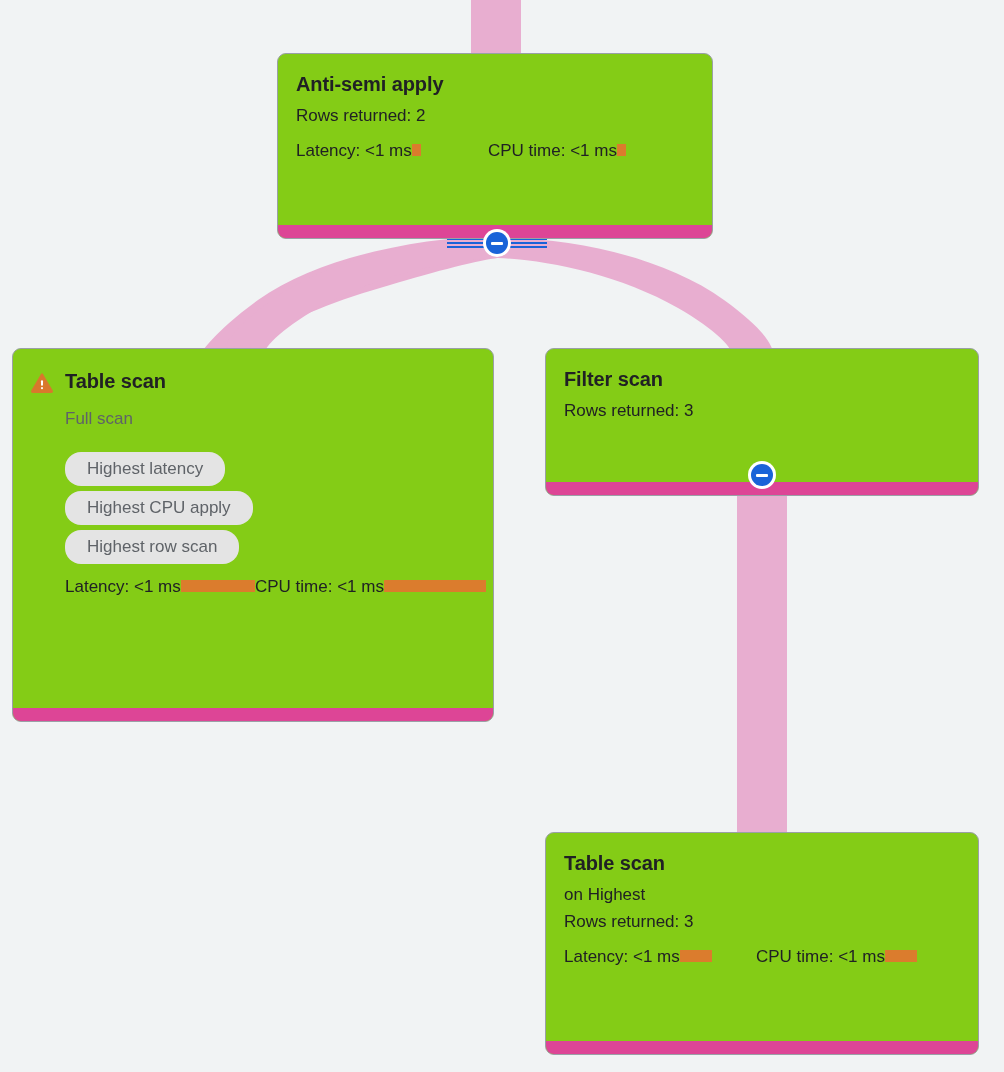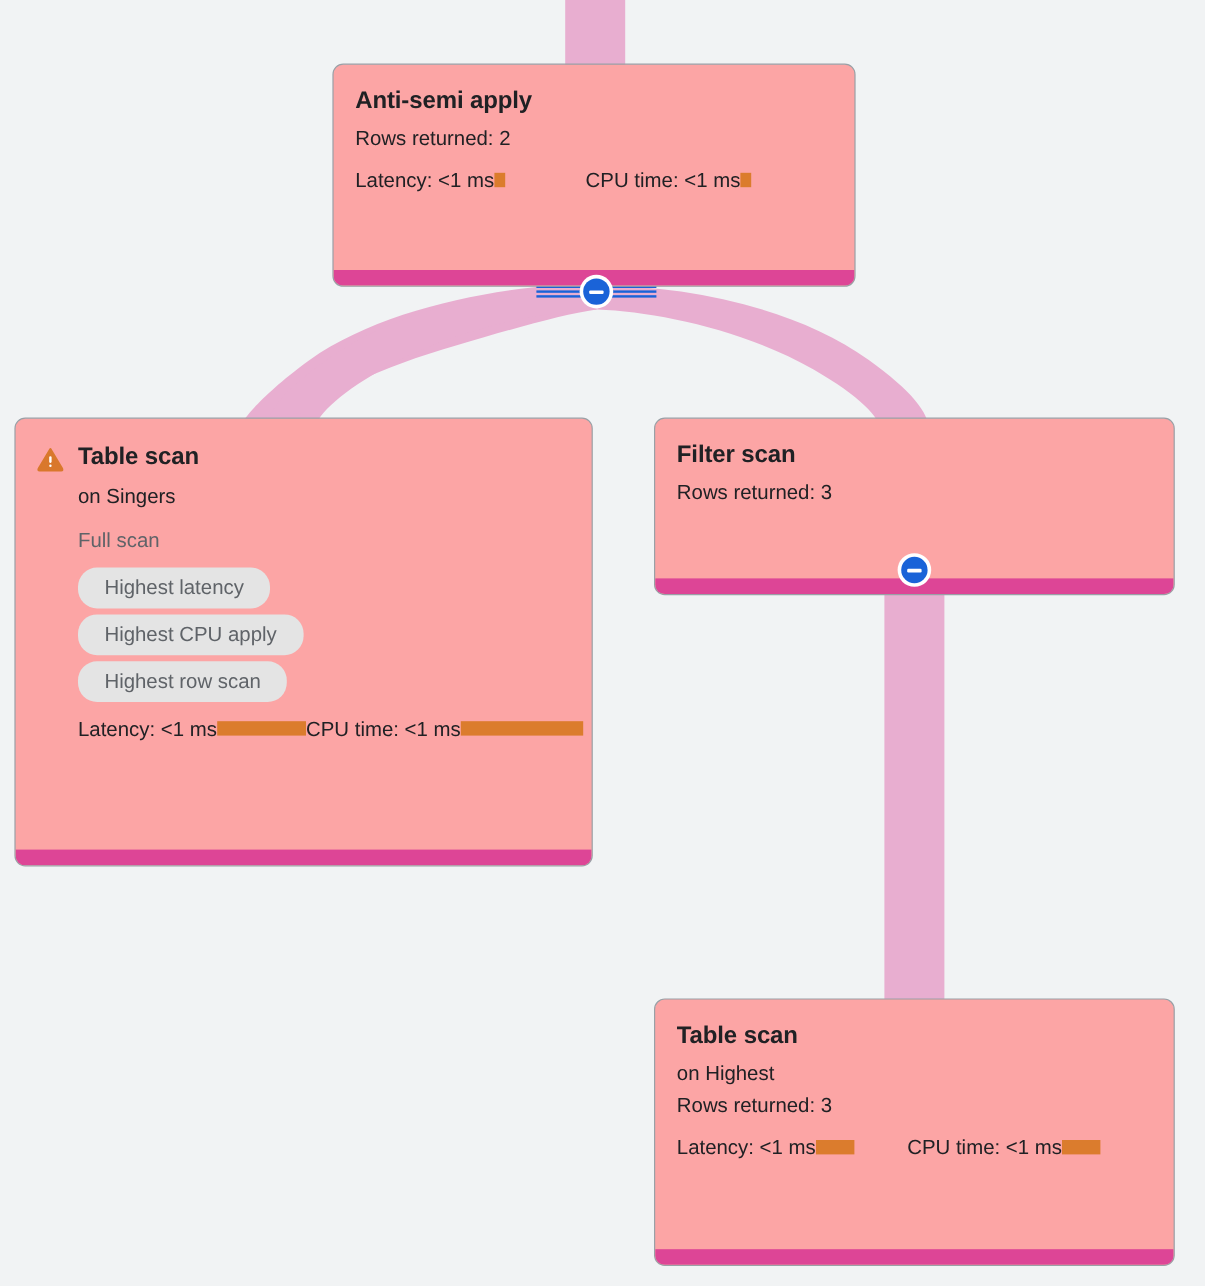--- a/index.html
+++ b/index.html
@@ -28,21 +28,21 @@
     position: absolute;
     left: 0; top: 0;
     width: 1004px;
     height: 1072px;
     pointer-events: none;
   }
 
   
   .node-card {
     position: absolute;
-    background: #fca5a5;
+    background: #84cc16;
     border: 1px solid #9aa0a6;
     border-radius: 9px;
     box-sizing: border-box;
     overflow: hidden;
     display: flex;
     flex-direction: column;
   }
   .node-body {
     flex: 1 1 auto;
     padding: 18px 18px 10px 18px;
@@ -83,21 +83,21 @@
     margin-top: 13px;
   }
   .node-rows {
     font-size: 17px;
     color: #202124;
     line-height: 24px;
     margin-top: 8px;
   }
 
   .chips {
-    margin-top: 10px;
+    margin-top: 21px;
     display: flex;
     flex-direction: column;
     align-items: flex-start;
     gap: 5px;
   }
   .chip {
     background: #e4e4e4;
     color: #5f6368;
     font-size: 17px;
     line-height: 20px;
@@ -252,21 +252,20 @@
     <div class="node-body" style="padding:20px 18px 10px 18px;">
       <div class="node-head">
         <svg class="warn-icon" viewBox="0 0 24 24">
           <path d="M12 2.6 L22.6 20.4 Q23.4 21.8 21.8 21.8 L2.2 21.8 Q0.6 21.8 1.4 20.4 Z" fill="#d9782c" stroke="#d9782c" stroke-width="2.2" stroke-linejoin="round"></path>
           <rect x="10.9" y="9" width="2.2" height="6" rx="1" fill="#ffffff"></rect>
           <rect x="10.9" y="16.4" width="2.2" height="2.3" rx="1.1" fill="#ffffff"></rect>
         </svg>
         <div class="node-title">Table scan</div>
       </div>
       <div style="margin-left:34px;">
-        <div class="node-subtitle">on Singers</div>
         <div class="node-subtitle muted">Full scan</div>
         <div class="chips">
           <div class="chip">Highest latency</div>
           <div class="chip">Highest CPU apply</div>
           <div class="chip">Highest row scan</div>
         </div>
         <div class="metrics">
           <div class="metric" style="width:190px;">
             <div class="metric-label">Latency: &lt;1 ms</div>
             <div class="metric-bar" style="width:99px;"></div>

